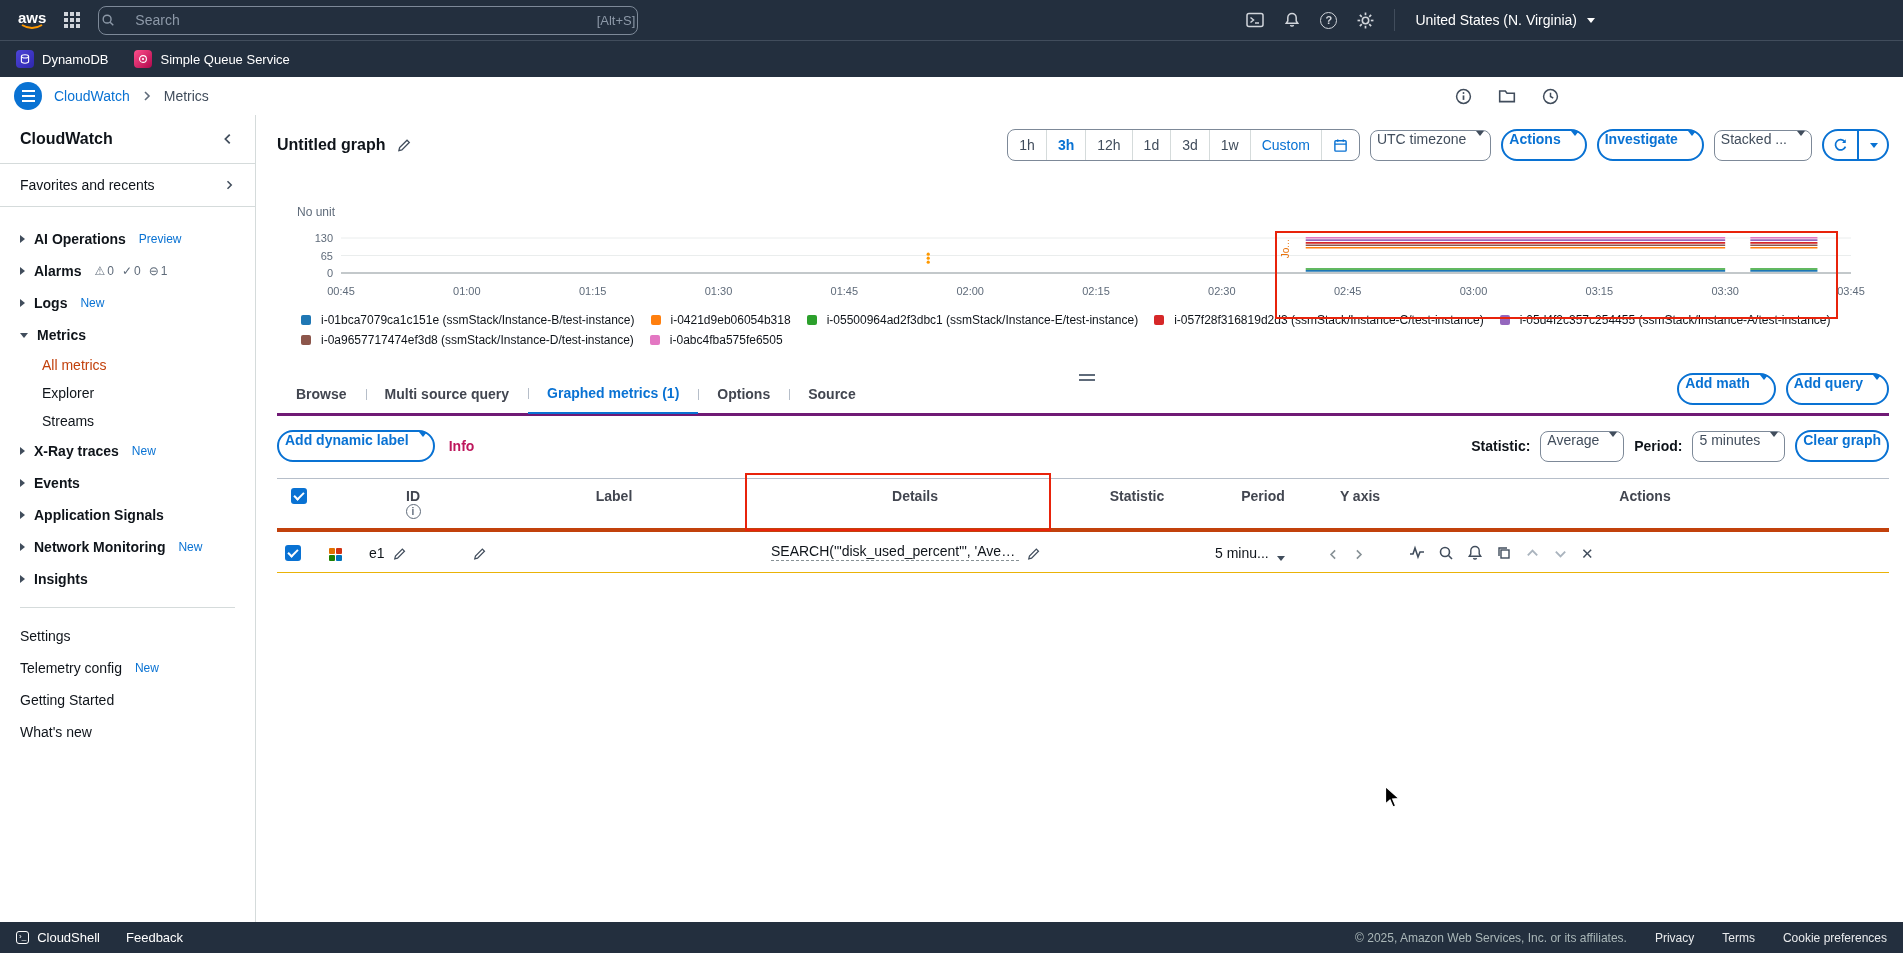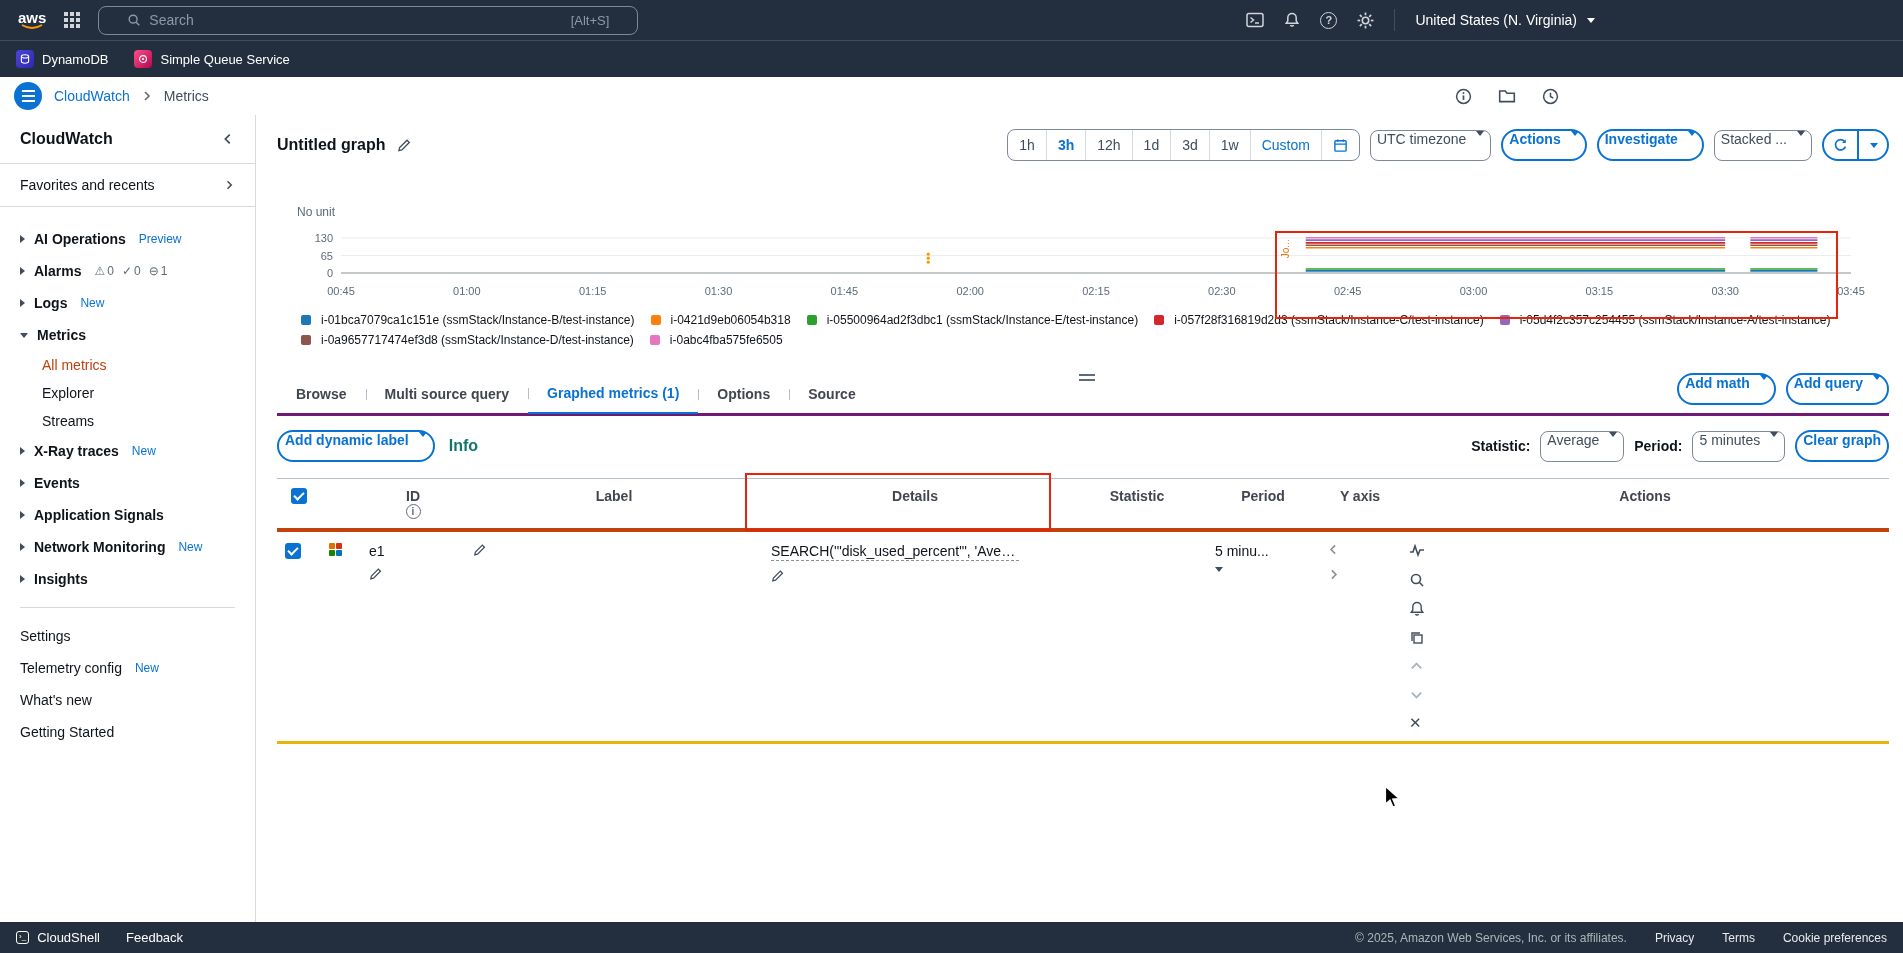--- a/index.html
+++ b/index.html
@@ -11,21 +11,21 @@
   }
   svg { display:block; }
   button { font-family:inherit; cursor:pointer; }
   a { cursor:pointer; text-decoration:none; }
 
   
   .topbar { height:40px; background:#232f3e; display:flex; align-items:center; padding:0 18px; gap:18px; color:#fff; }
   .awslogo { display:flex; flex-direction:column; align-items:center; line-height:13px; font-weight:700; font-size:15px; color:#fff; }
   .appgrid { display:grid; grid-template-columns:repeat(3,4px); gap:2px; }
   .appgrid i { width:4px; height:4px; background:#d1d5db; display:block; }
-  .searchwrap { width:540px; height:29px; border:1px solid #7d8998; border-radius:8px; background:#232f3e; display:flex; align-items:center; padding:0 28px; gap:8px; color:#8d99a8; }
+  .searchwrap { width:540px; height:29px; border:1px solid #7d8998; border-radius:8px; background:#232f3e; display:flex; align-items:center; padding:0 2px; gap:20px; color:#8d99a8; }
   .searchwrap input { flex:1; background:transparent; border:none; outline:none; color:#fff; font-size:14px; font-family:inherit; }
   .searchwrap input::placeholder { color:#8d99a8; }
   .search-kbd { font-size:13px; color:#8d99a8; }
   .topbar-right { margin-left:auto; margin-right:290px; display:flex; align-items:center; gap:20px; }
   .t-icon { color:#d1d5db; display:flex; align-items:center; }
   .sep { width:1px; height:22px; background:#414d5c; }
   .region { display:flex; align-items:center; gap:8px; font-size:14px; color:#fff; }
   .caret { width:0; height:0; border-left:4px solid transparent; border-right:4px solid transparent; border-top:5px solid currentColor; display:inline-block; margin-left:2px; }
   .qmark { width:17px; height:17px; border:1.5px solid #d1d5db; border-radius:50%; display:flex; align-items:center; justify-content:center; font-size:11px; font-weight:700; color:#d1d5db; }
 
@@ -95,27 +95,27 @@
   .tab { font-size:14px; font-weight:700; color:#424650; padding:8px 19px 11px; position:relative; cursor:pointer; }
   .tab + .tab::before { content:""; position:absolute; left:0; top:11px; bottom:13px; width:1px; background:#b6bec9; }
   .tab.active { color:#0972d3; border-bottom:2px solid #0972d3; margin-bottom:-1px; }
   .tabs-right { margin-left:auto; display:flex; gap:10px; padding-bottom:8px; }
   .resize-handle { position:absolute; left:800px; top:0px; color:#5f6b7a; cursor:row-resize; }
 
   
   .mtoolbar { display:flex; align-items:center; gap:14px; margin-top:14px; }
   .mtoolbar .right { margin-left:auto; display:flex; align-items:center; gap:10px; }
   .lbl { font-weight:700; color:#0f141a; }
-  .info-link { color:#0f766e; font-size:16px; font-weight:700; }
+  .info-link { color:#be185d; font-size:14px; font-weight:700; }
 
   
   .table-wrap { position:relative; margin-top:16px; }
   .grid { display:grid; grid-template-columns:44px 40px 104px 298px 304px 140px 112px 82px 1fr; }
   .gh { border-top:1px solid #b6bec9; border-bottom:4px solid #c2410c; font-weight:700; color:#424650; padding:9px 8px; font-size:14px; display:flex; align-items:center; gap:0;flex-direction:column; }
-  .gc { padding:11px 8px; border-bottom:3px solid #eab308; display:flex; align-items:flex-start; gap:8px; font-size:14px; color:#0f141a;flex-direction:column; }
+  .gc { padding:11px 8px; border-bottom:1px solid #eab308; display:flex; align-items:flex-end; gap:8px; font-size:14px; color:#0f141a; }
   .cb { width:16px; height:16px; border-radius:3px; background:#0972d3; position:relative; display:inline-block; cursor:pointer; flex:none; }
   .cb::after { content:""; position:absolute; left:5px; top:2px; width:4px; height:8px; border:solid #fff; border-width:0 2px 2px 0; transform:rotate(45deg); }
   .circle-i { width:15px; height:15px; border:1px solid #5f6b7a; border-radius:50%; color:#5f6b7a; font-size:10px; font-weight:700; display:inline-flex; align-items:center; justify-content:center; font-style:normal; cursor:pointer; }
   .swatch { display:grid; grid-template-columns:6px 6px; grid-auto-rows:6px; gap:1px; }
   .swatch i { display:block; border-radius:1px; }
   .details-text { max-width:248px; overflow:hidden; text-overflow:ellipsis; white-space:nowrap; border-bottom:1px dashed #879196; padding-bottom:1px; }
   .yaxis-cell { color:#879196; gap:12px; }
   .actions-cell { gap:13px; color:#414d5c; }
   .actions-cell .disabled { color:#aab4be; }
   .xglyph { font-size:15px; line-height:1; cursor:pointer; }
@@ -320,24 +320,24 @@
       </div>
       <div class="sb-divider"></div>
       <div class="sb-item">
           <span>Settings</span>
         </div>
       <div class="sb-item">
         <span>Telemetry config</span>
         <a class="badge-link">New</a>
       </div>
       <div class="sb-item">
+          <span>Getting Started</span>
+        </div>
+      <div class="sb-item">
           <span>What's new</span>
-        </div>
-      <div class="sb-item">
-          <span>Getting Started</span>
         </div>
     </nav>
   </aside>
 
   <main>
 
     <div class="graph-header">
       <h2 class="graph-title">
         <span>Untitled graph</span>
         <svg class="pencil" width="15" height="15" viewBox="0 0 16 16">

